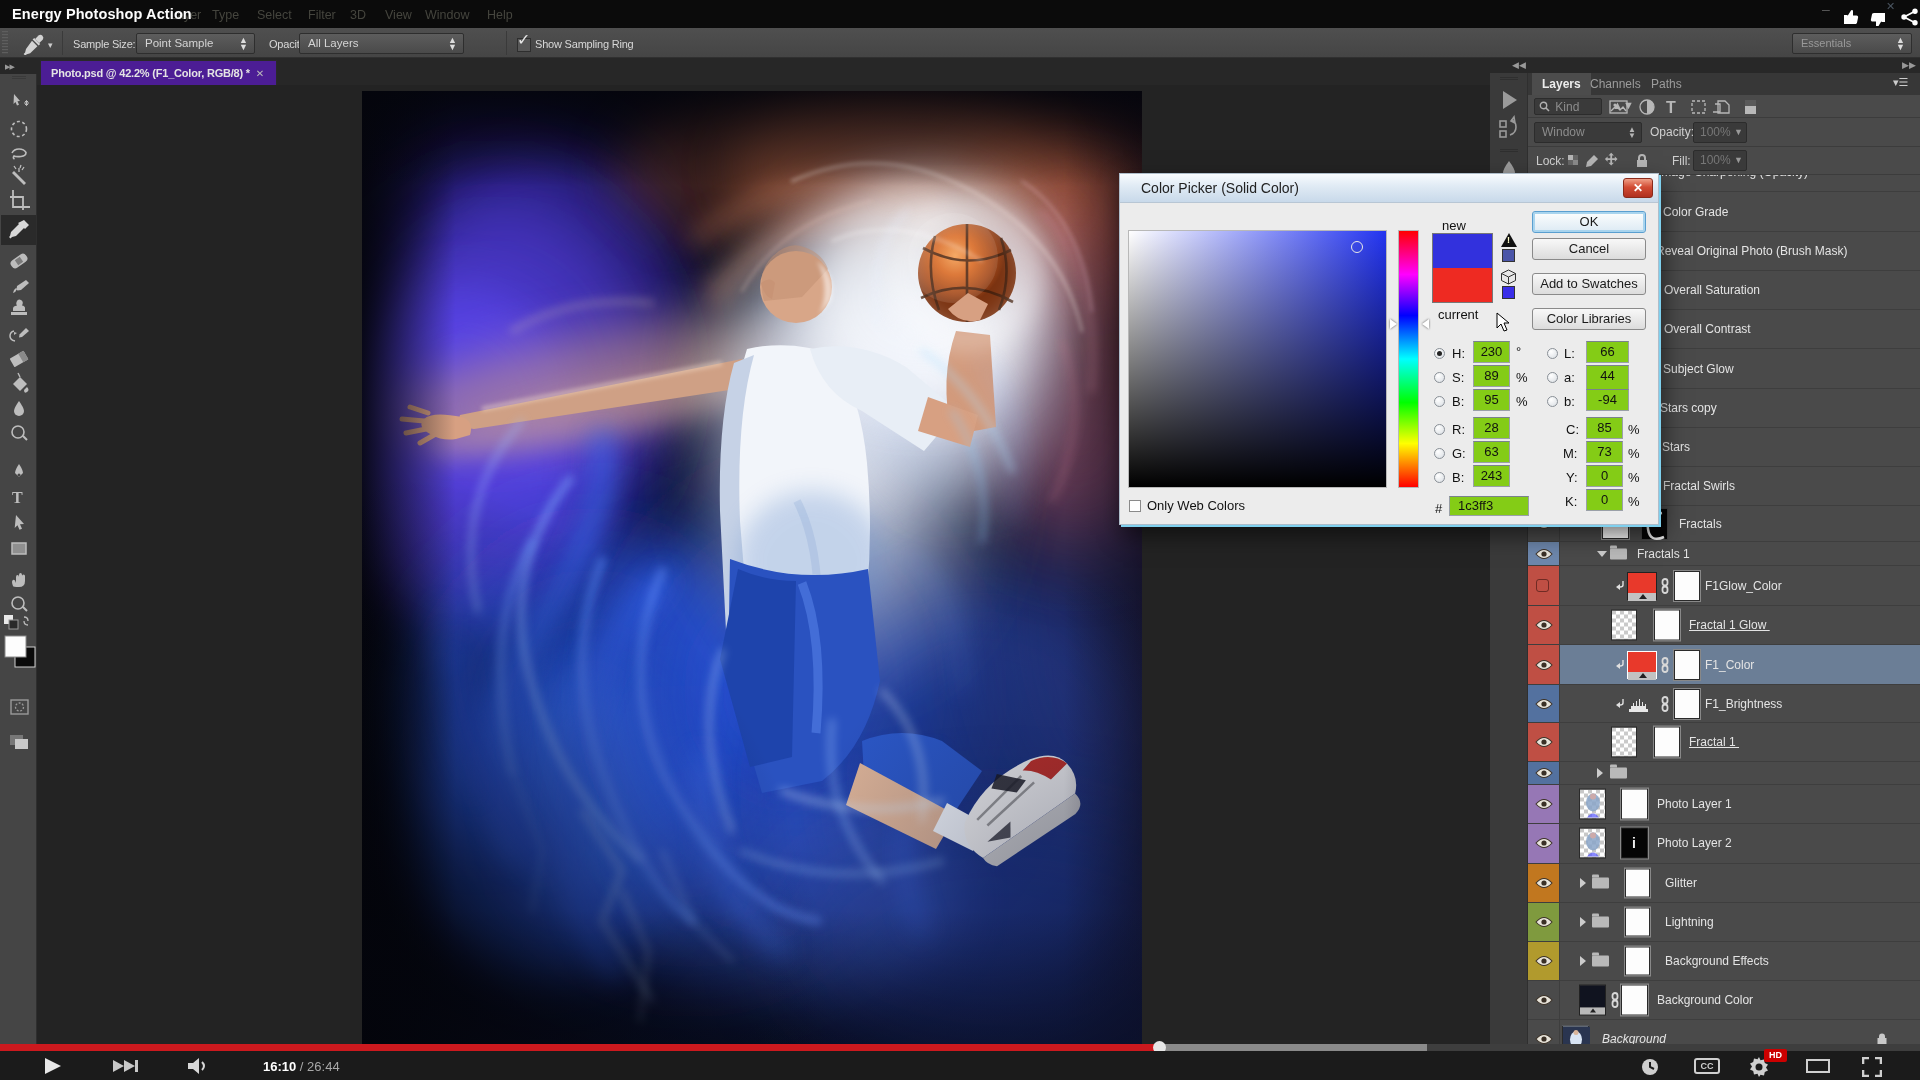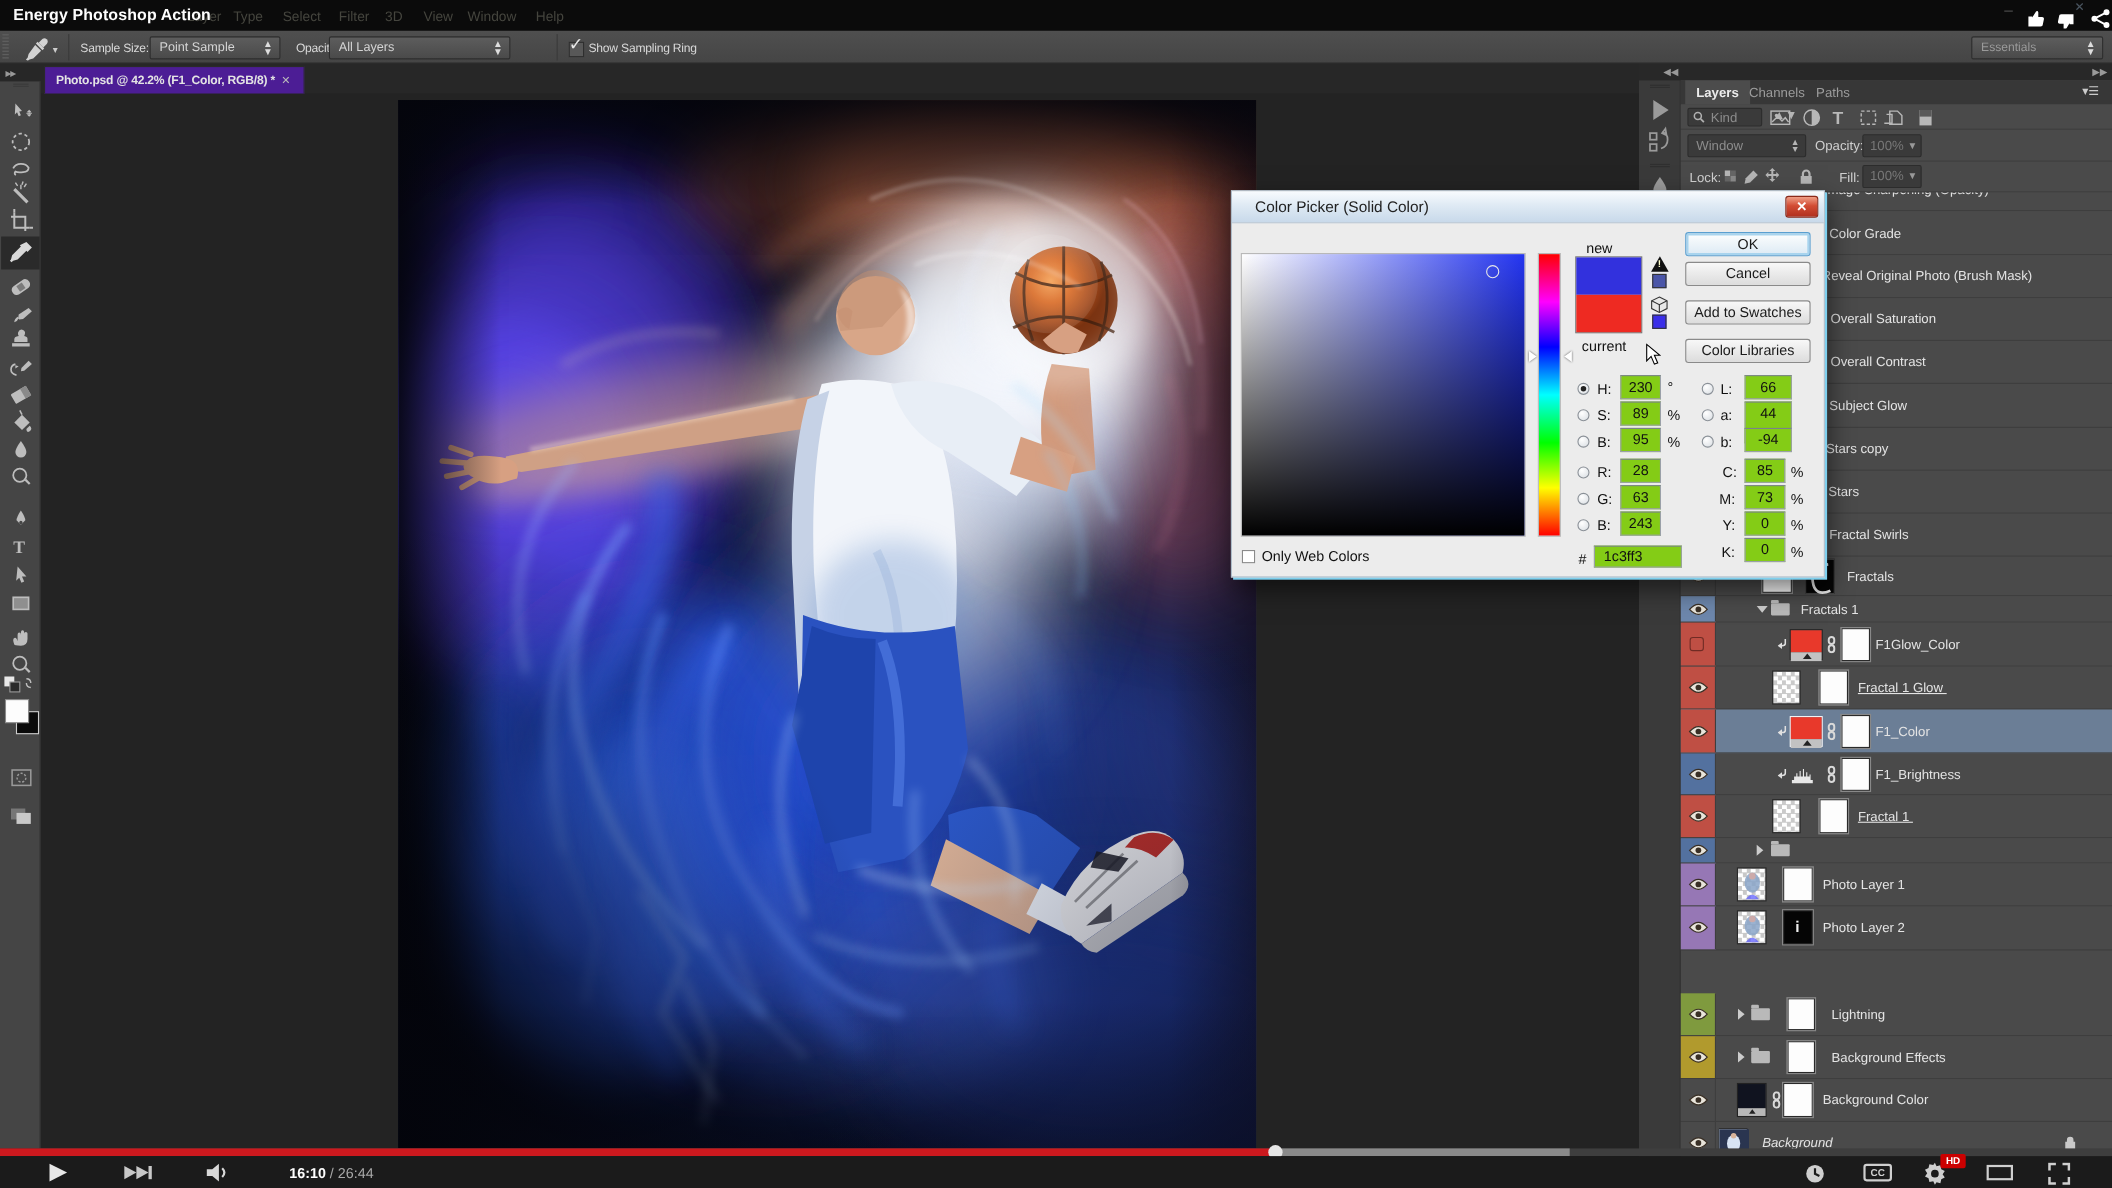--- a/index.html
+++ b/index.html
@@ -692,20 +692,32 @@
       <div style="position:absolute;top:50%;transform:translateY(-50%);left:51px;width:27px;height:31px;border:1px solid #2a2a2a;background:repeating-conic-gradient(#fff 0% 25%,#c8c8c8 0% 50%) 0 0/8px 8px"><svg width="27" height="31" viewBox="0 0 27 31">
           <ellipse cx="13" cy="13" rx="7" ry="9" fill="#8aa4c8" opacity=".85"></ellipse>
           <circle cx="13" cy="7" r="3" fill="#caa"></circle>
           <path d="M7 28q6-8 12 0z" fill="#55f" opacity=".7"></path>
         </svg></div>
       <div style="position:absolute;top:50%;transform:translateY(-50%);left:93px;width:27px;height:31px;background:#050505;border:1px solid #2a2a2a;outline:1px solid #888">
         <span style="color:#eee;font-size:14px;font-weight:bold;position:absolute;left:10px;top:6px">i</span>
       </div>
       <div class="lname" style="left:129px;top:50%;transform:translateY(-50%);">Photo Layer 2</div>
     </div>
+    <div class="lrow" style="top:688.5px;height:39px;">
+      <div class="eyec" style="background:#c1771f">
+        <svg width="20" height="14" viewBox="0 0 20 14" style="position:absolute;left:6px;top:50%;margin-top:-7px">
+          <path d="M2 7q8-9 16 0-8 9-16 0z" fill="#e8e4da" stroke="#3a3026" stroke-width="1.1"></path>
+          <circle cx="10" cy="7" r="2.6" fill="#3a3026"></circle>
+        </svg>
+      </div>
+      <div class="tri" style="top:50%;transform:translateY(-50%);left:52px;border-left:6px solid #ccc;border-top:5px solid transparent;border-bottom:5px solid transparent"></div>
+      <div class="folder" style="top:50%;transform:translateY(-50%);left:64px"></div>
+      <div class="mask" style="top:50%;transform:translateY(-50%);left:97px;width:25px;height:29px"></div>
+      <div class="lname" style="left:137px;top:50%;transform:translateY(-50%);">Glitter</div>
+    </div>
     <div class="lrow" style="top:727.5px;height:39px;">
       <div class="eyec" style="background:#7f9a3e">
         <svg width="20" height="14" viewBox="0 0 20 14" style="position:absolute;left:6px;top:50%;margin-top:-7px">
           <path d="M2 7q8-9 16 0-8 9-16 0z" fill="#e8e4da" stroke="#3a3026" stroke-width="1.1"></path>
           <circle cx="10" cy="7" r="2.6" fill="#3a3026"></circle>
         </svg>
       </div>
       <div class="tri" style="top:50%;transform:translateY(-50%);left:52px;border-left:6px solid #ccc;border-top:5px solid transparent;border-bottom:5px solid transparent"></div>
       <div class="folder" style="top:50%;transform:translateY(-50%);left:64px"></div>
       <div class="mask" style="top:50%;transform:translateY(-50%);left:97px;width:25px;height:29px"></div>

